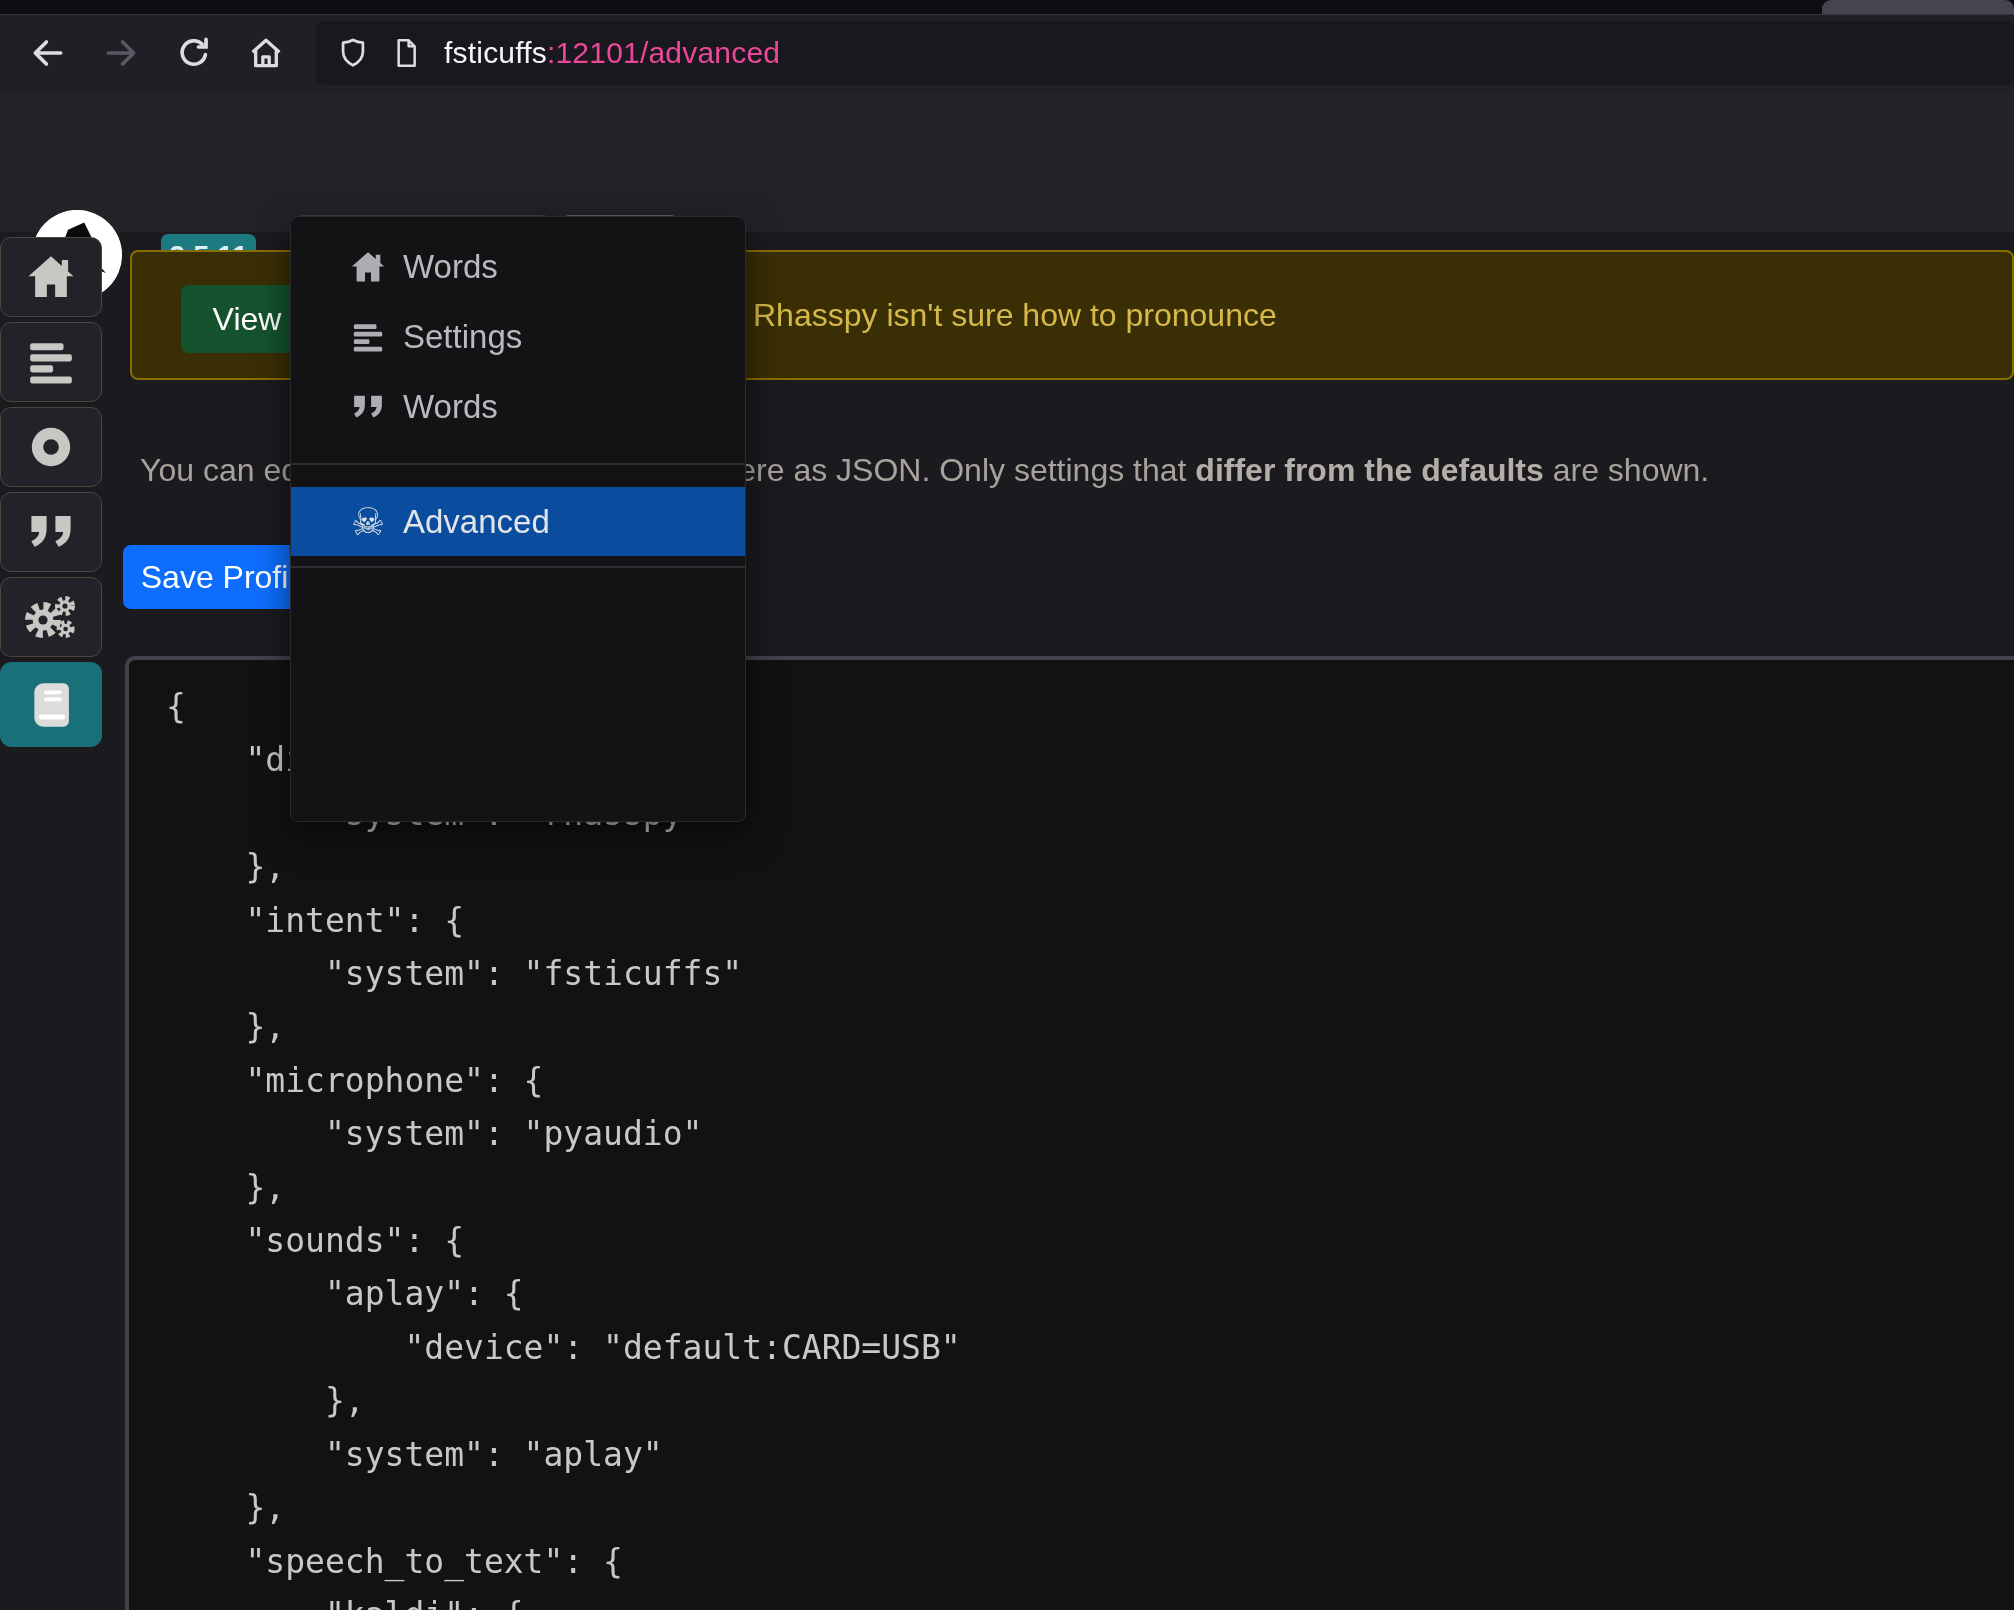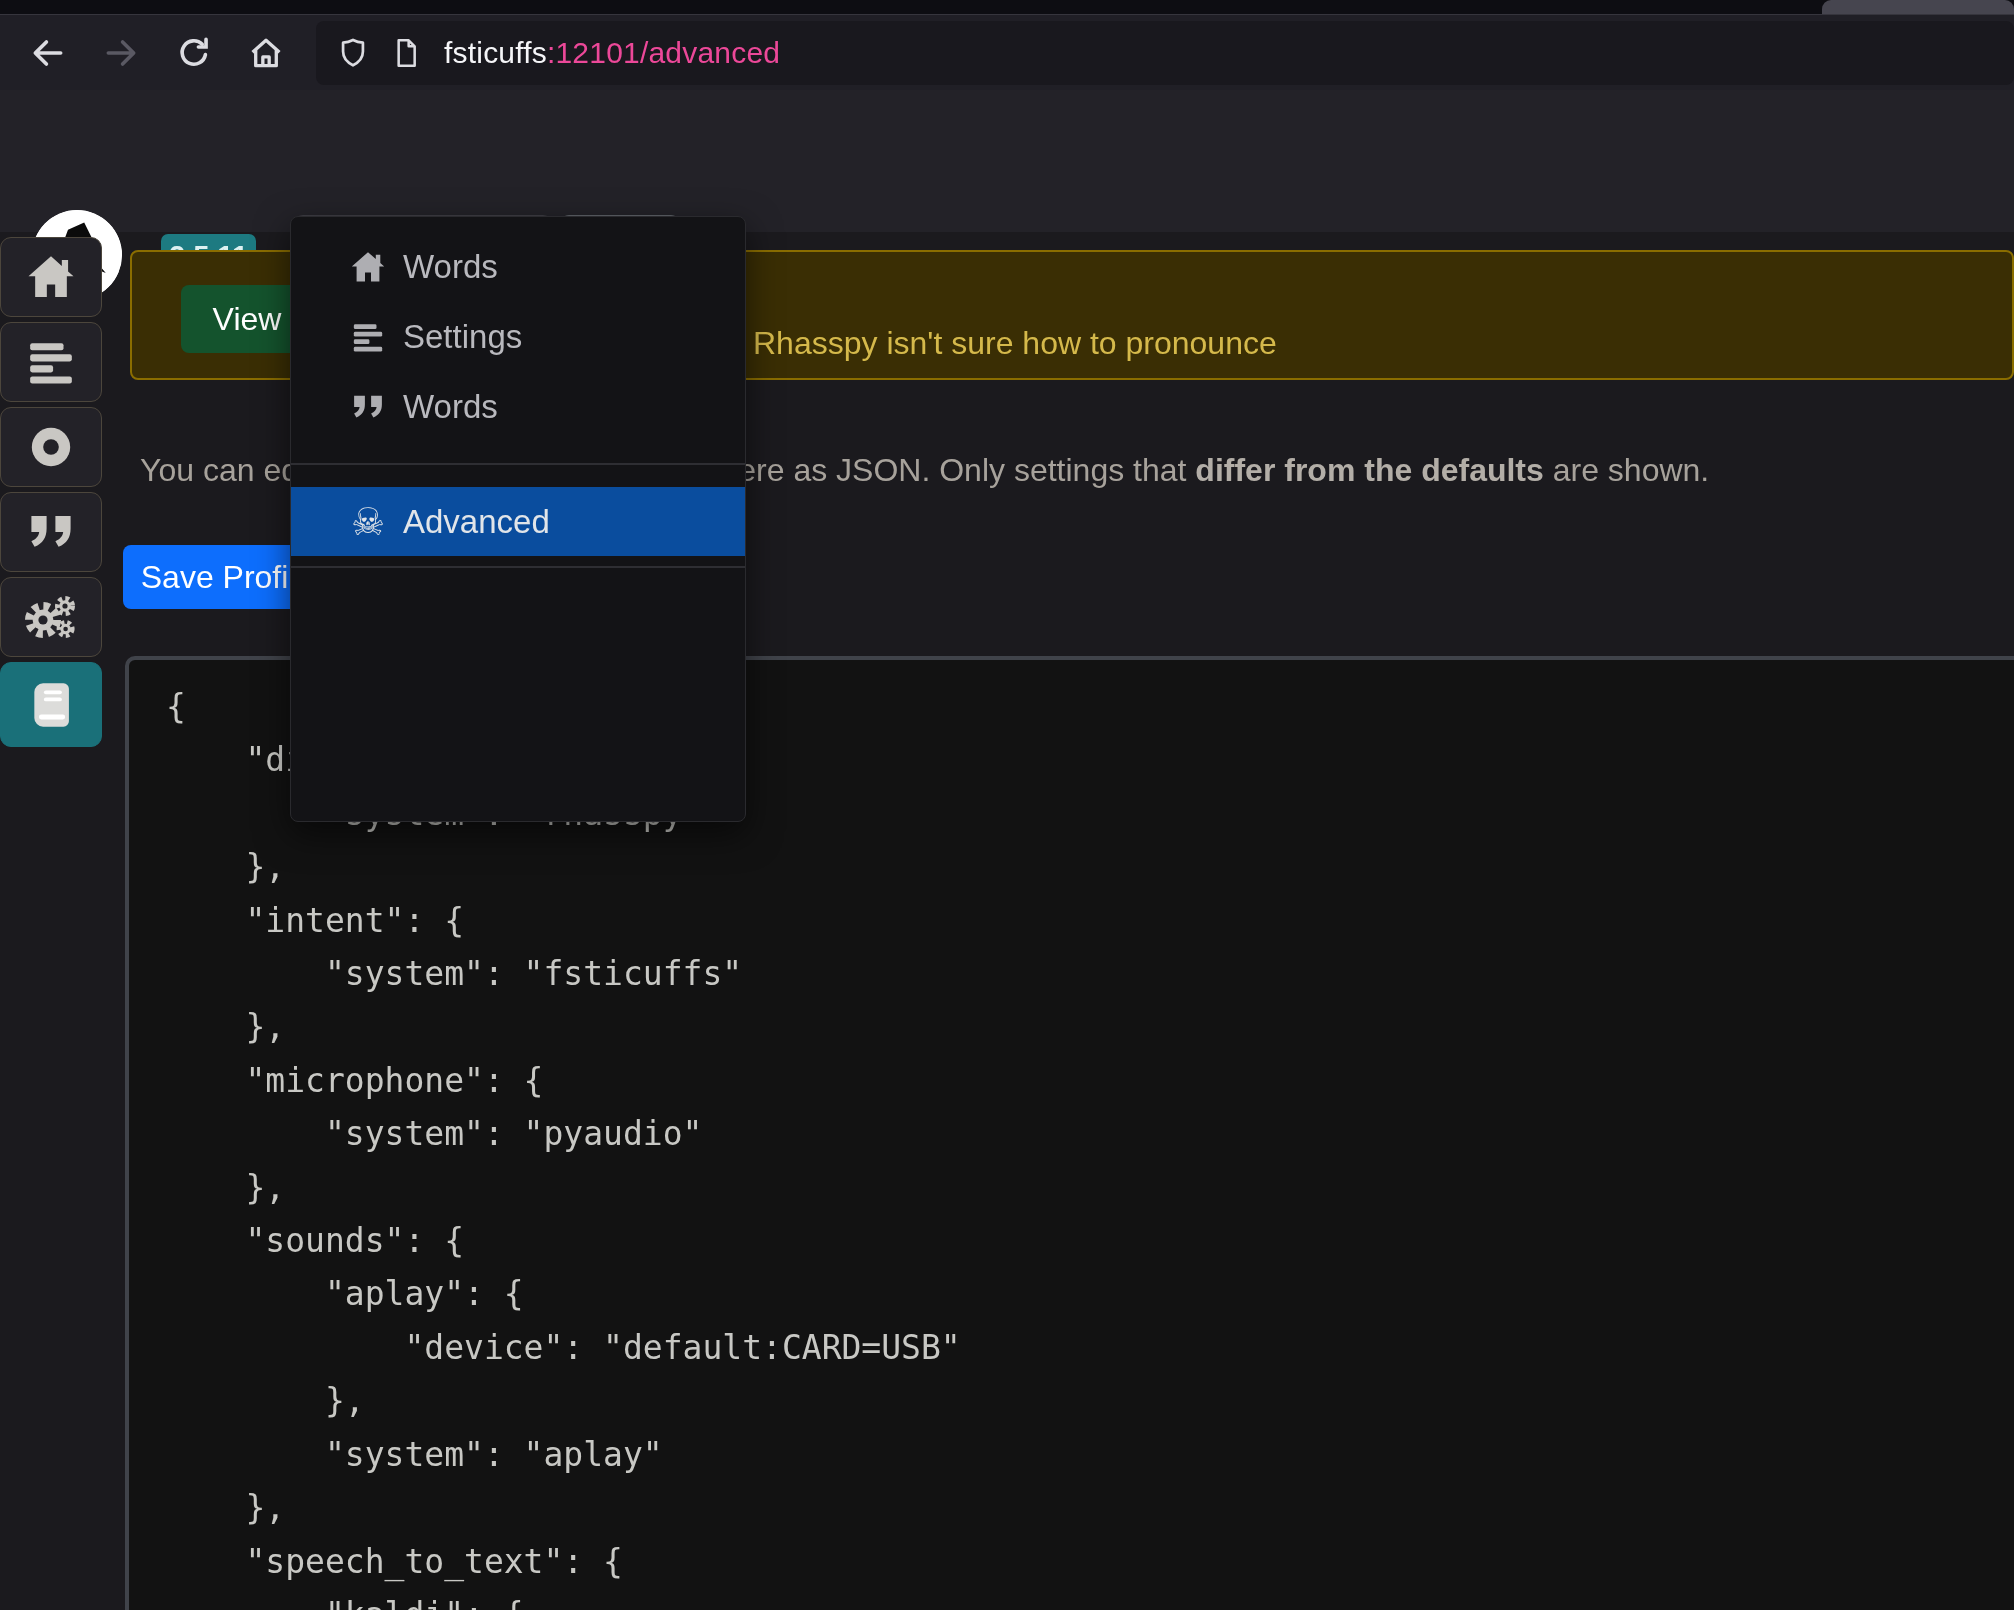--- a/index.html
+++ b/index.html
@@ -48,21 +48,21 @@
   .side-item .gear-hole,.side-item .rec-hole,.side-item .book-line{fill:#232228;}
   .si-5 .book-line{fill:#ffffff;}
 
   
   .banner{position:absolute;left:130px;top:250px;width:1884px;height:130px;background:#3a2e04;
           border:2px solid #8a6d00;border-radius:8px;box-sizing:border-box;}
   .view-btn{position:absolute;left:49px;top:33px;width:132px;height:68px;background:#14532d;
             border-radius:8px;display:flex;align-items:center;justify-content:center;
             color:#ffffff;font-size:32px;}
   .banner-msg{position:absolute;left:621px;top:0;height:126px;display:flex;align-items:center;
-              color:#d5b94b;font-size:32px;white-space:nowrap;margin-top:28px;}
+              color:#d5b94b;font-size:32px;white-space:nowrap;}
   .intro{position:absolute;left:140px;top:452px;color:#a7a29b;font-size:32px;white-space:nowrap;}
   .intro b{font-weight:bold;color:#b3aea7;}
   .save-btn{position:absolute;left:123px;top:545px;width:208px;height:64px;background:#0d6efd;
             border-radius:8px;display:flex;align-items:center;justify-content:center;
             color:#ffffff;font-size:32px;overflow:hidden;white-space:nowrap;}
   .codebox{position:absolute;left:125px;top:656px;width:1920px;height:1200px;background:#121212;
            border:4px solid #40434a;border-radius:10px;box-sizing:border-box;}
   .codebox pre{margin:0;padding:20px 0 0 37px;font-family:"DejaVu Sans Mono",monospace;
                font-size:33px;line-height:53.4px;color:#c8c8c4;white-space:pre;}
 

